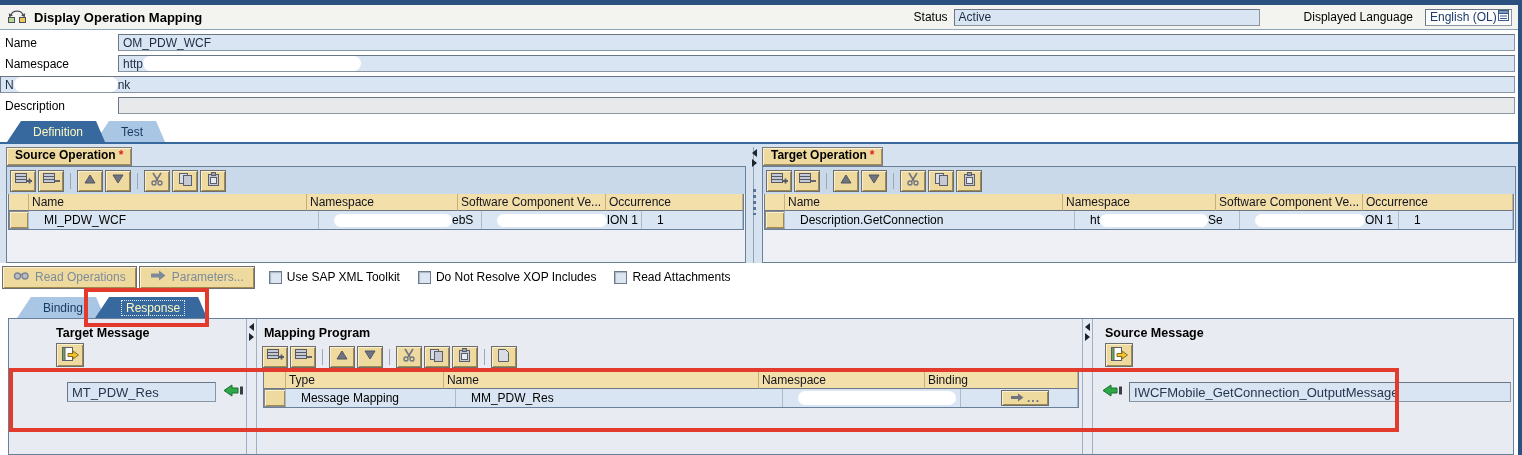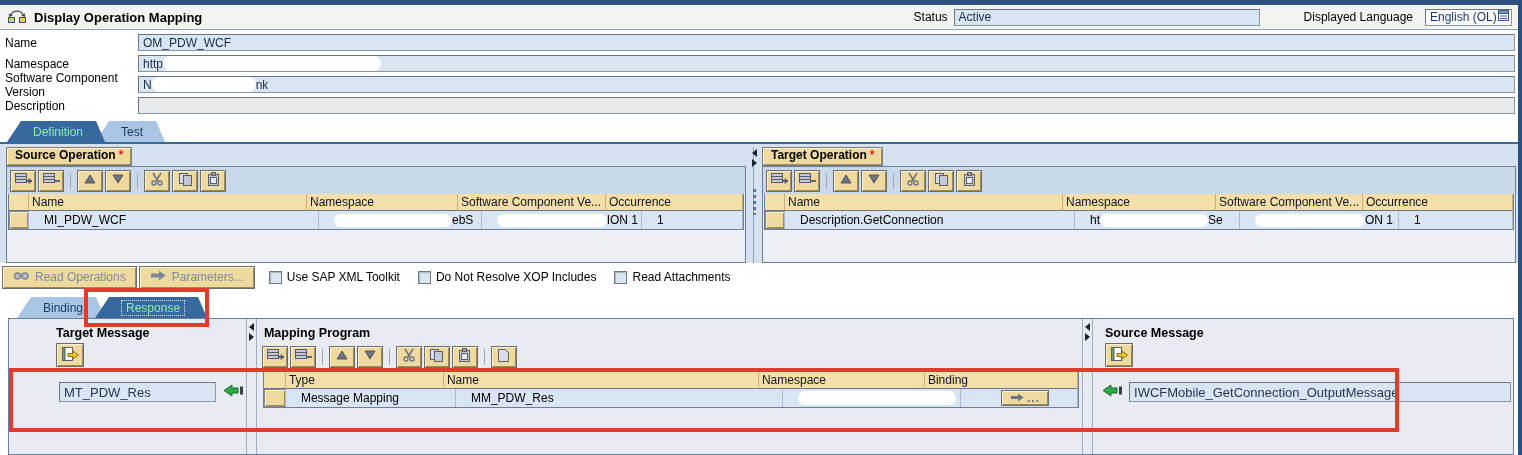--- a/index.html
+++ b/index.html
@@ -12,28 +12,28 @@
   .titlebar { height:25px; background:#f3f3ef; border-bottom:1px solid #8ea4ba; display:flex; align-items:center; padding:0 10px 0 6px; gap:6px; }
   .titlebar .title { font-weight:bold; font-size:13px; }
   .titlebar .spacer { flex:1; }
   .fld { background:#d9e5f2; border:1px solid #8a96a2; border-top-color:#6b7684; border-left-color:#6b7684; height:17px; display:flex; align-items:center; padding:0 4px; color:#1c2c44; white-space:nowrap; overflow:hidden; }
   .status-fld { width:306px; margin-right:38px; }
   .lang-fld { width:87px; background:#fdfdfd; color:#1c3a6b; margin-left:6px; justify-content:space-between; padding-right:1px; }
 
   .form { height:88px; padding-top:2px; background:#fff; }
   .frow { height:21px; display:flex; align-items:center; }
   .frow .flabel { width:118px; padding-left:5px; color:#000; }
-  .frow .fwrap { flex:1; margin-right:7px;margin-left:20px; }
+  .frow .fwrap { flex:1; margin-right:7px; }
   .frow .fld { height:17px; width:100%; }
   .fld-desc { background:#e7e9ea; }
   .blob { display:inline-block; background:#fff; border-radius:9px; height:15px; vertical-align:middle; }
 
   .maintabs { height:26px; background:#fff; border-bottom:2px solid #37689e; display:flex; align-items:flex-end; padding-left:7px; }
   .tab { height:21px; display:flex; align-items:center; padding:0 22px 0 26px; clip-path:polygon(0 100%, 14px 0, calc(100% - 9px) 0, 100% 100%); background:#a9c6e4; color:#15395f; margin-right:-10px; position:relative; }
-  .tab.active { background:#37689e; color:#86efac; z-index:2; }
+  .tab.active { background:#37689e; color:#fef9c3; z-index:2; }
   .tab .tabfocus { border:1px dotted #dfe8f2; padding:0 4px; }
 
   .upper { height:119px; background:#d7e2f0; display:flex; padding:3px 6px 0 6px; }
   .op-panel { display:flex; flex-direction:column; }
   .op-panel.src { width:740px; }
   .op-panel.tgt { flex:1; }
   .grouplabel { align-self:flex-start; background:#eeda9f; border:1px solid #7c7c7c; box-shadow:inset 1px 1px 0 #fbf2d4, inset -1px -1px 0 #a5905a; padding:0 8px 3px 8px; font-weight:bold; }
   .req { color:#d22; font-weight:bold; margin-left:3px; }
   .groupbox { border:1px solid #68809a; background:#eff0f5; flex:1; display:flex; flex-direction:column; }
   .toolbar { background:#c9d9ea; padding:2px 3px; display:flex; align-items:center; gap:2px; height:27px; }
@@ -71,21 +71,21 @@
   .bottom { margin:0 8px; height:137px; border:1px solid #68809a; background:#e9ebf2; display:flex; }
   .bpanel { display:flex; flex-direction:column; padding:5px 2px 0 4px; }
   .bpanel .ptitle { font-weight:bold; font-size:12.5px; margin:2px 0 3px 3px; white-space:nowrap; }
   .bsplit { width:11px; border-left:1px solid #9fb0c4; border-right:1px solid #9fb0c4; display:flex; flex-direction:column; align-items:center; padding-top:4px; }
   .p-tm { width:237px;padding-left:44px; }
   .p-map { width:830px; }
   .p-sm { flex:1; padding-left:9px; }
   .iconbtn { width:28px; height:24px; background:#eeda9f; border:1px solid #6e6e6e; box-shadow:inset 1px 1px 0 #faf0cf, inset -1px -1px 0 #a08a50; display:flex; align-items:center; justify-content:center; margin-left:3px; }
   .msgrow { display:flex; align-items:center; margin-top:15px; }
   .msginput { height:20px; background:#d9e5f2; border:1px solid #8a96a2; border-top-color:#6b7684; border-left-color:#6b7684; display:flex; align-items:center; padding:0 4px; color:#26364e; font-size:13px; white-space:nowrap; overflow:hidden; }
-  .tm-input { width:204px; margin-left:6px; }
+  .tm-input { width:204px; margin-left:14px; }
   .sm-input { width:382px; margin-left:6px; }
   .garrow { margin-left:7px; flex:none; }
 
   .maptable { margin:1px 1px 0 2px; border:1px solid #68809a; }
   .m-type { width:158px; } .m-name { width:315px; } .m-ns { width:166px; } .m-bind { flex:1; }
   .maptable .selcell { width:22px; }
   .bindbtn { height:16px; background:#eeda9f; border:1px solid #6e6e6e; box-shadow:inset 1px 1px 0 #faf0cf, inset -1px -1px 0 #9c8850; display:flex; align-items:center; gap:3px; padding:0 8px; margin:0 auto; color:#6f7480; font-weight:bold; letter-spacing:1px; }
 
   .overlay { position:absolute; border:4px solid #e23b2e; z-index:60; pointer-events:none; }
   .box1 { left:84px; top:288px; width:125px; height:39px; }
@@ -136,21 +136,20 @@
     <div class="frow">
       <span class="flabel">Namespace</span>
       <div class="fwrap">
         <div class="fld">
           <span>http</span>
           <span class="blob" style="width:218px;"></span>
         </div>
       </div>
     </div>
     <div class="frow">
-      <span class="flabel">Software Component Version</span>
       <div class="fwrap">
         <div class="fld">
           <span>N</span>
           <span class="blob" style="width:104px;"></span>
           <span>nk</span>
         </div>
       </div>
     </div>
     <div class="frow">
       <span class="flabel">Description</span>

